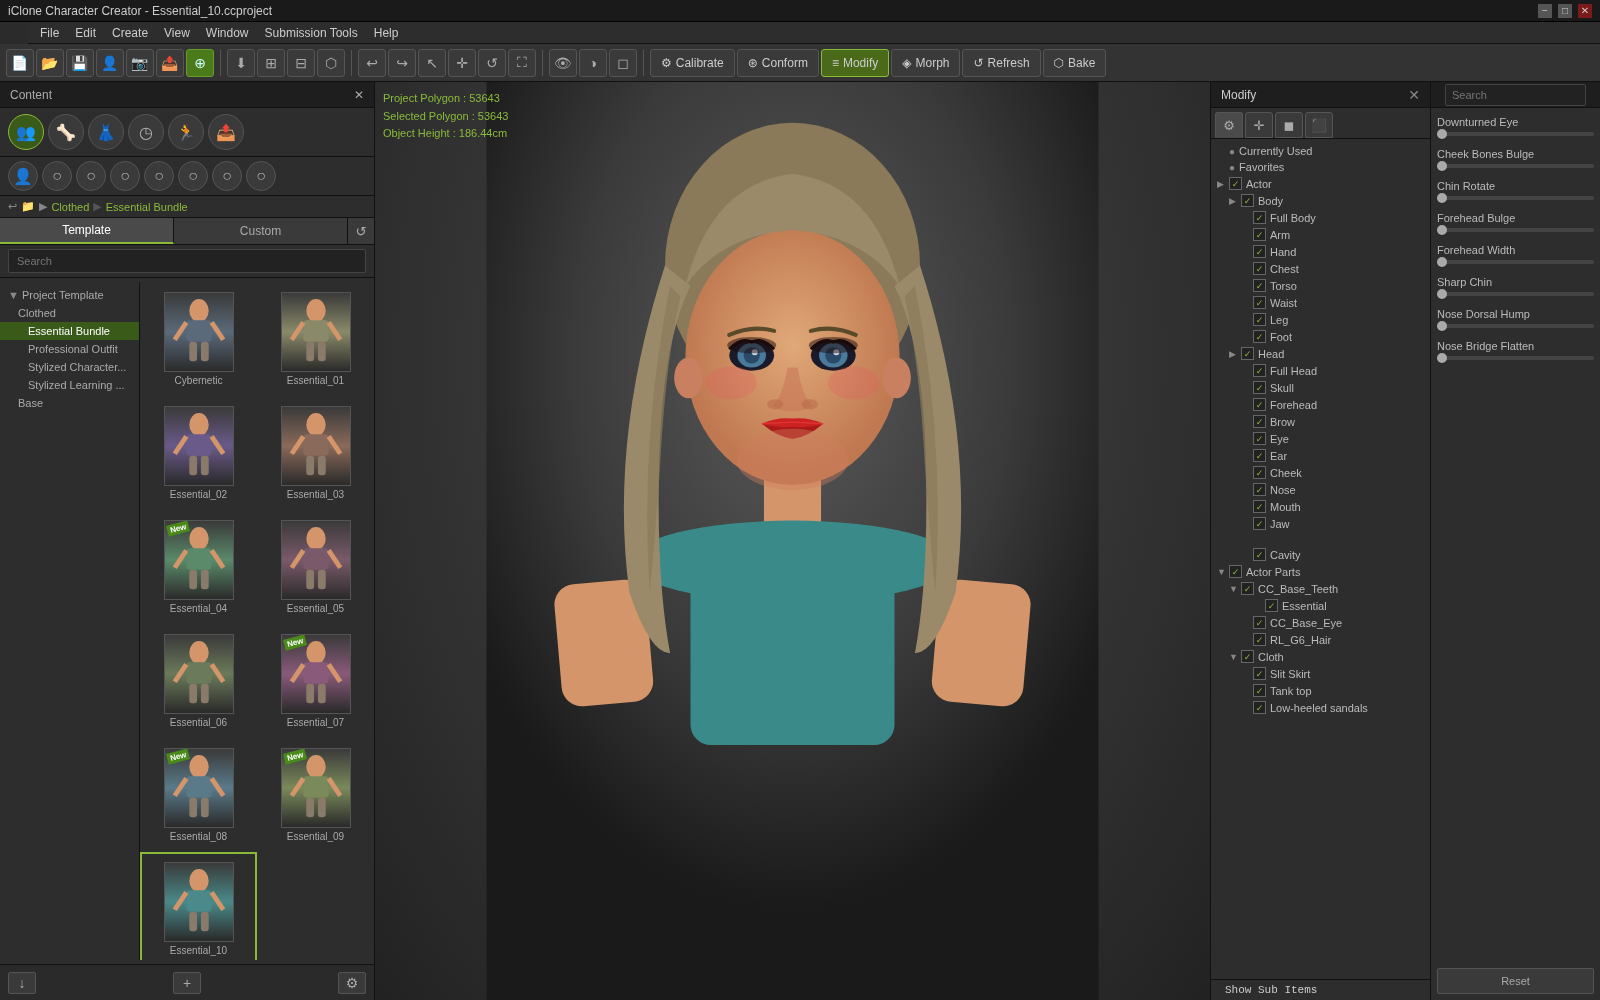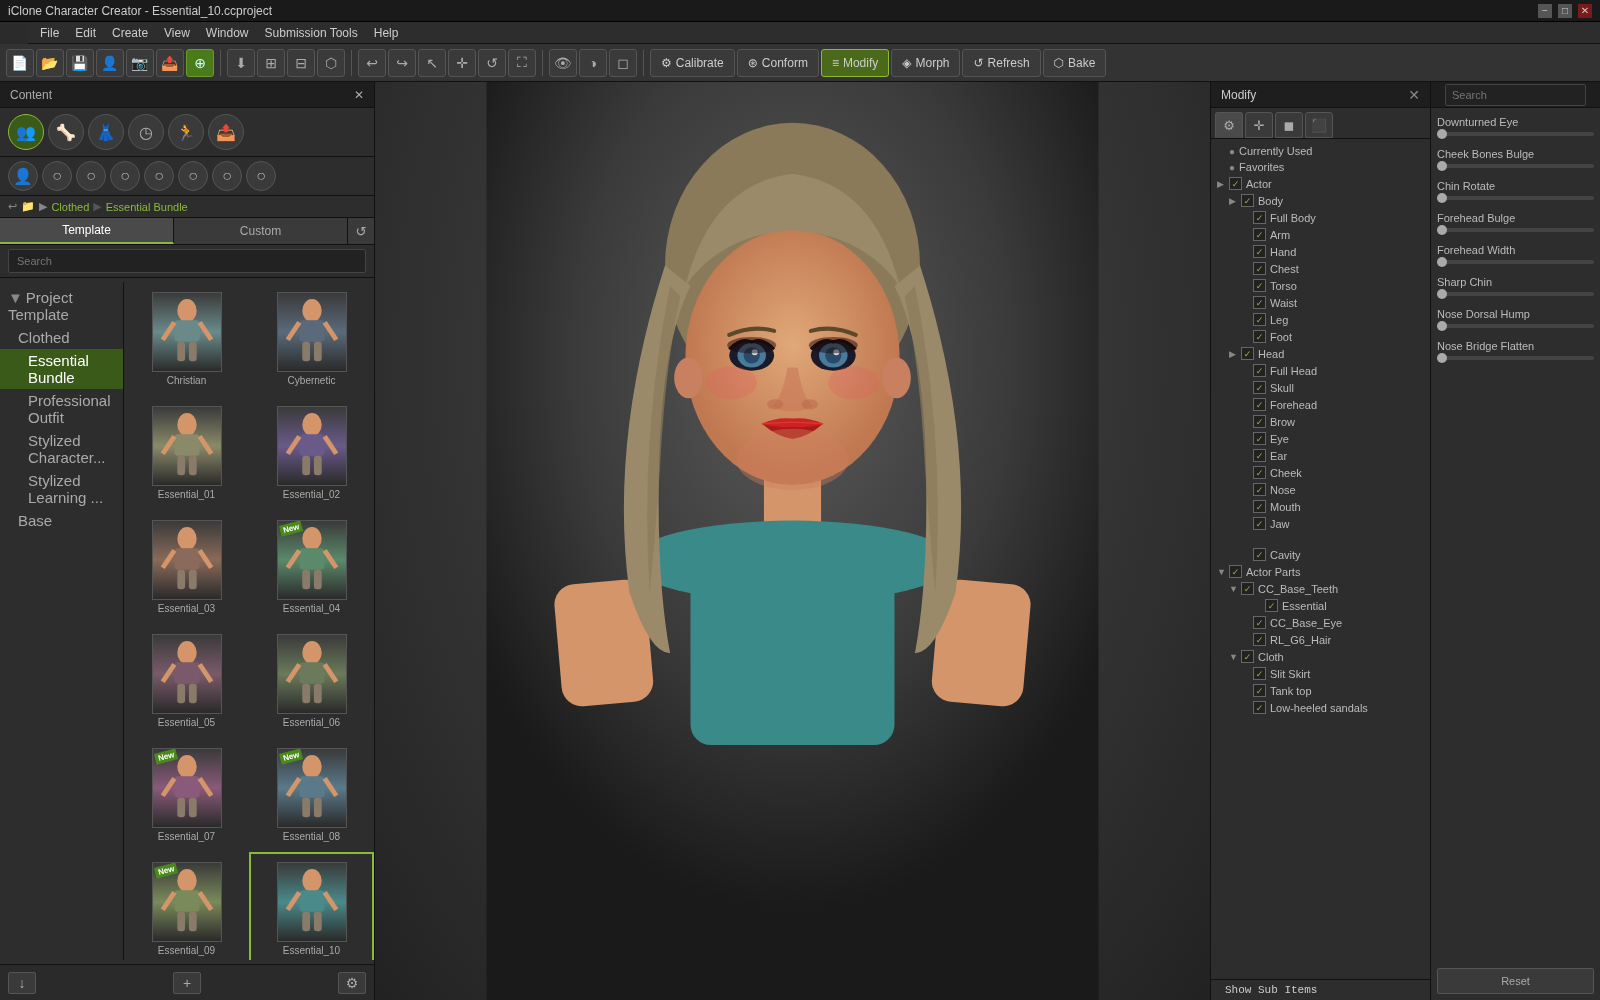--- a/index.html
+++ b/index.html
@@ -196,24 +196,24 @@
       border-radius: 2px;
     }
 
     #content-tree {
       flex: 1;
       overflow-y: auto;
       padding: 4px 0;
       display: flex;
     }
     #tree-list {
-      width: 124px;
+      width: 140px;
       border-right: 1px solid #111;
       padding: 4px 0;
-      font-size: 15px;
+      font-size: 11px;
     }
     .tree-item {
       padding: 3px 8px;
       cursor: pointer;
       color: #aaa;
     }
     .tree-item.selected { background: #3a5a1a; color: #fff; }
     .tree-item.indent { padding-left: 16px; }
     .tree-toggle { color: #888; margin-right: 3px; }
 
@@ -581,33 +581,20 @@
           <div class="tree-item" style="padding-left: 8px;"><span class="tree-toggle">▼</span>Project Template</div>
           <div class="tree-item indent" style="padding-left: 18px;">Clothed</div>
           <div class="tree-item indent indent selected" style="padding-left: 28px;">Essential Bundle</div>
           <div class="tree-item indent indent" style="padding-left: 28px;">Professional Outfit</div>
           <div class="tree-item indent indent" style="padding-left: 28px;">Stylized Character...</div>
           <div class="tree-item indent indent" style="padding-left: 28px;">Stylized Learning ...</div>
           <div class="tree-item indent" style="padding-left: 18px;">Base</div>
         </div>
       <div id="thumb-grid">
           <div class="thumb-item">
-            <div class="thumb-img" style="background: linear-gradient(rgb(58, 58, 58) 0%, rgb(106, 138, 138) 50%, rgb(42, 42, 42) 100%);">
-              <svg viewBox="0 0 70 80" width="70" height="80">
-      <ellipse cx="35" cy="18" rx="10" ry="12" fill="#d4956a"></ellipse>
-      <rect x="22" y="28" width="26" height="22" rx="4" fill="#6a8a8a"></rect>
-      <line x1="22" y1="30" x2="10" y2="48" stroke="#d4956a" stroke-width="5"></line>
-      <line x1="48" y1="30" x2="60" y2="48" stroke="#d4956a" stroke-width="5"></line>
-      <rect x="25" y="50" width="8" height="20" rx="3" fill="#8a7a6a"></rect>
-      <rect x="37" y="50" width="8" height="20" rx="3" fill="#8a7a6a"></rect>
-    </svg>
-            </div>
-            <div class="thumb-label">Christian</div>
-          </div>
-          <div class="thumb-item">
             <div class="thumb-img" style="background: linear-gradient(rgb(58, 58, 58) 0%, rgb(90, 106, 122) 50%, rgb(42, 42, 42) 100%);">
               <svg viewBox="0 0 70 80" width="70" height="80">
       <ellipse cx="35" cy="18" rx="10" ry="12" fill="#d4956a"></ellipse>
       <rect x="22" y="28" width="26" height="22" rx="4" fill="#5a6a7a"></rect>
       <line x1="22" y1="30" x2="10" y2="48" stroke="#d4956a" stroke-width="5"></line>
       <line x1="48" y1="30" x2="60" y2="48" stroke="#d4956a" stroke-width="5"></line>
       <rect x="25" y="50" width="8" height="20" rx="3" fill="#8a7a6a"></rect>
       <rect x="37" y="50" width="8" height="20" rx="3" fill="#8a7a6a"></rect>
     </svg>
             </div>
@@ -751,20 +738,25 @@
     </div>
 
     <div id="bottom-bar">
       <button class="bottom-btn">↓</button>
       <button class="bottom-btn">+</button>
       <button class="bottom-btn">⚙</button>
     </div>
   </div>
 
   <div id="viewport">
+    <div id="viewport-info">
+      <div>Project Polygon : 53643</div>
+      <div>Selected Polygon : 53643</div>
+      <div>Object Height : 186.44cm</div>
+    </div>
     <div id="character-render">
 
       <svg viewBox="0 0 600 900" xmlns="http://www.w3.org/2000/svg" style="width:100%;height:100%;position:absolute;top:0;left:0;">
 
         <defs>
           <radialGradient id="bgGrad" cx="50%" cy="30%" r="60%">
             <stop offset="0%" stop-color="#5a5a5a"></stop>
             <stop offset="60%" stop-color="#3a3a3a"></stop>
             <stop offset="100%" stop-color="#1a1a1a"></stop>
           </radialGradient>

